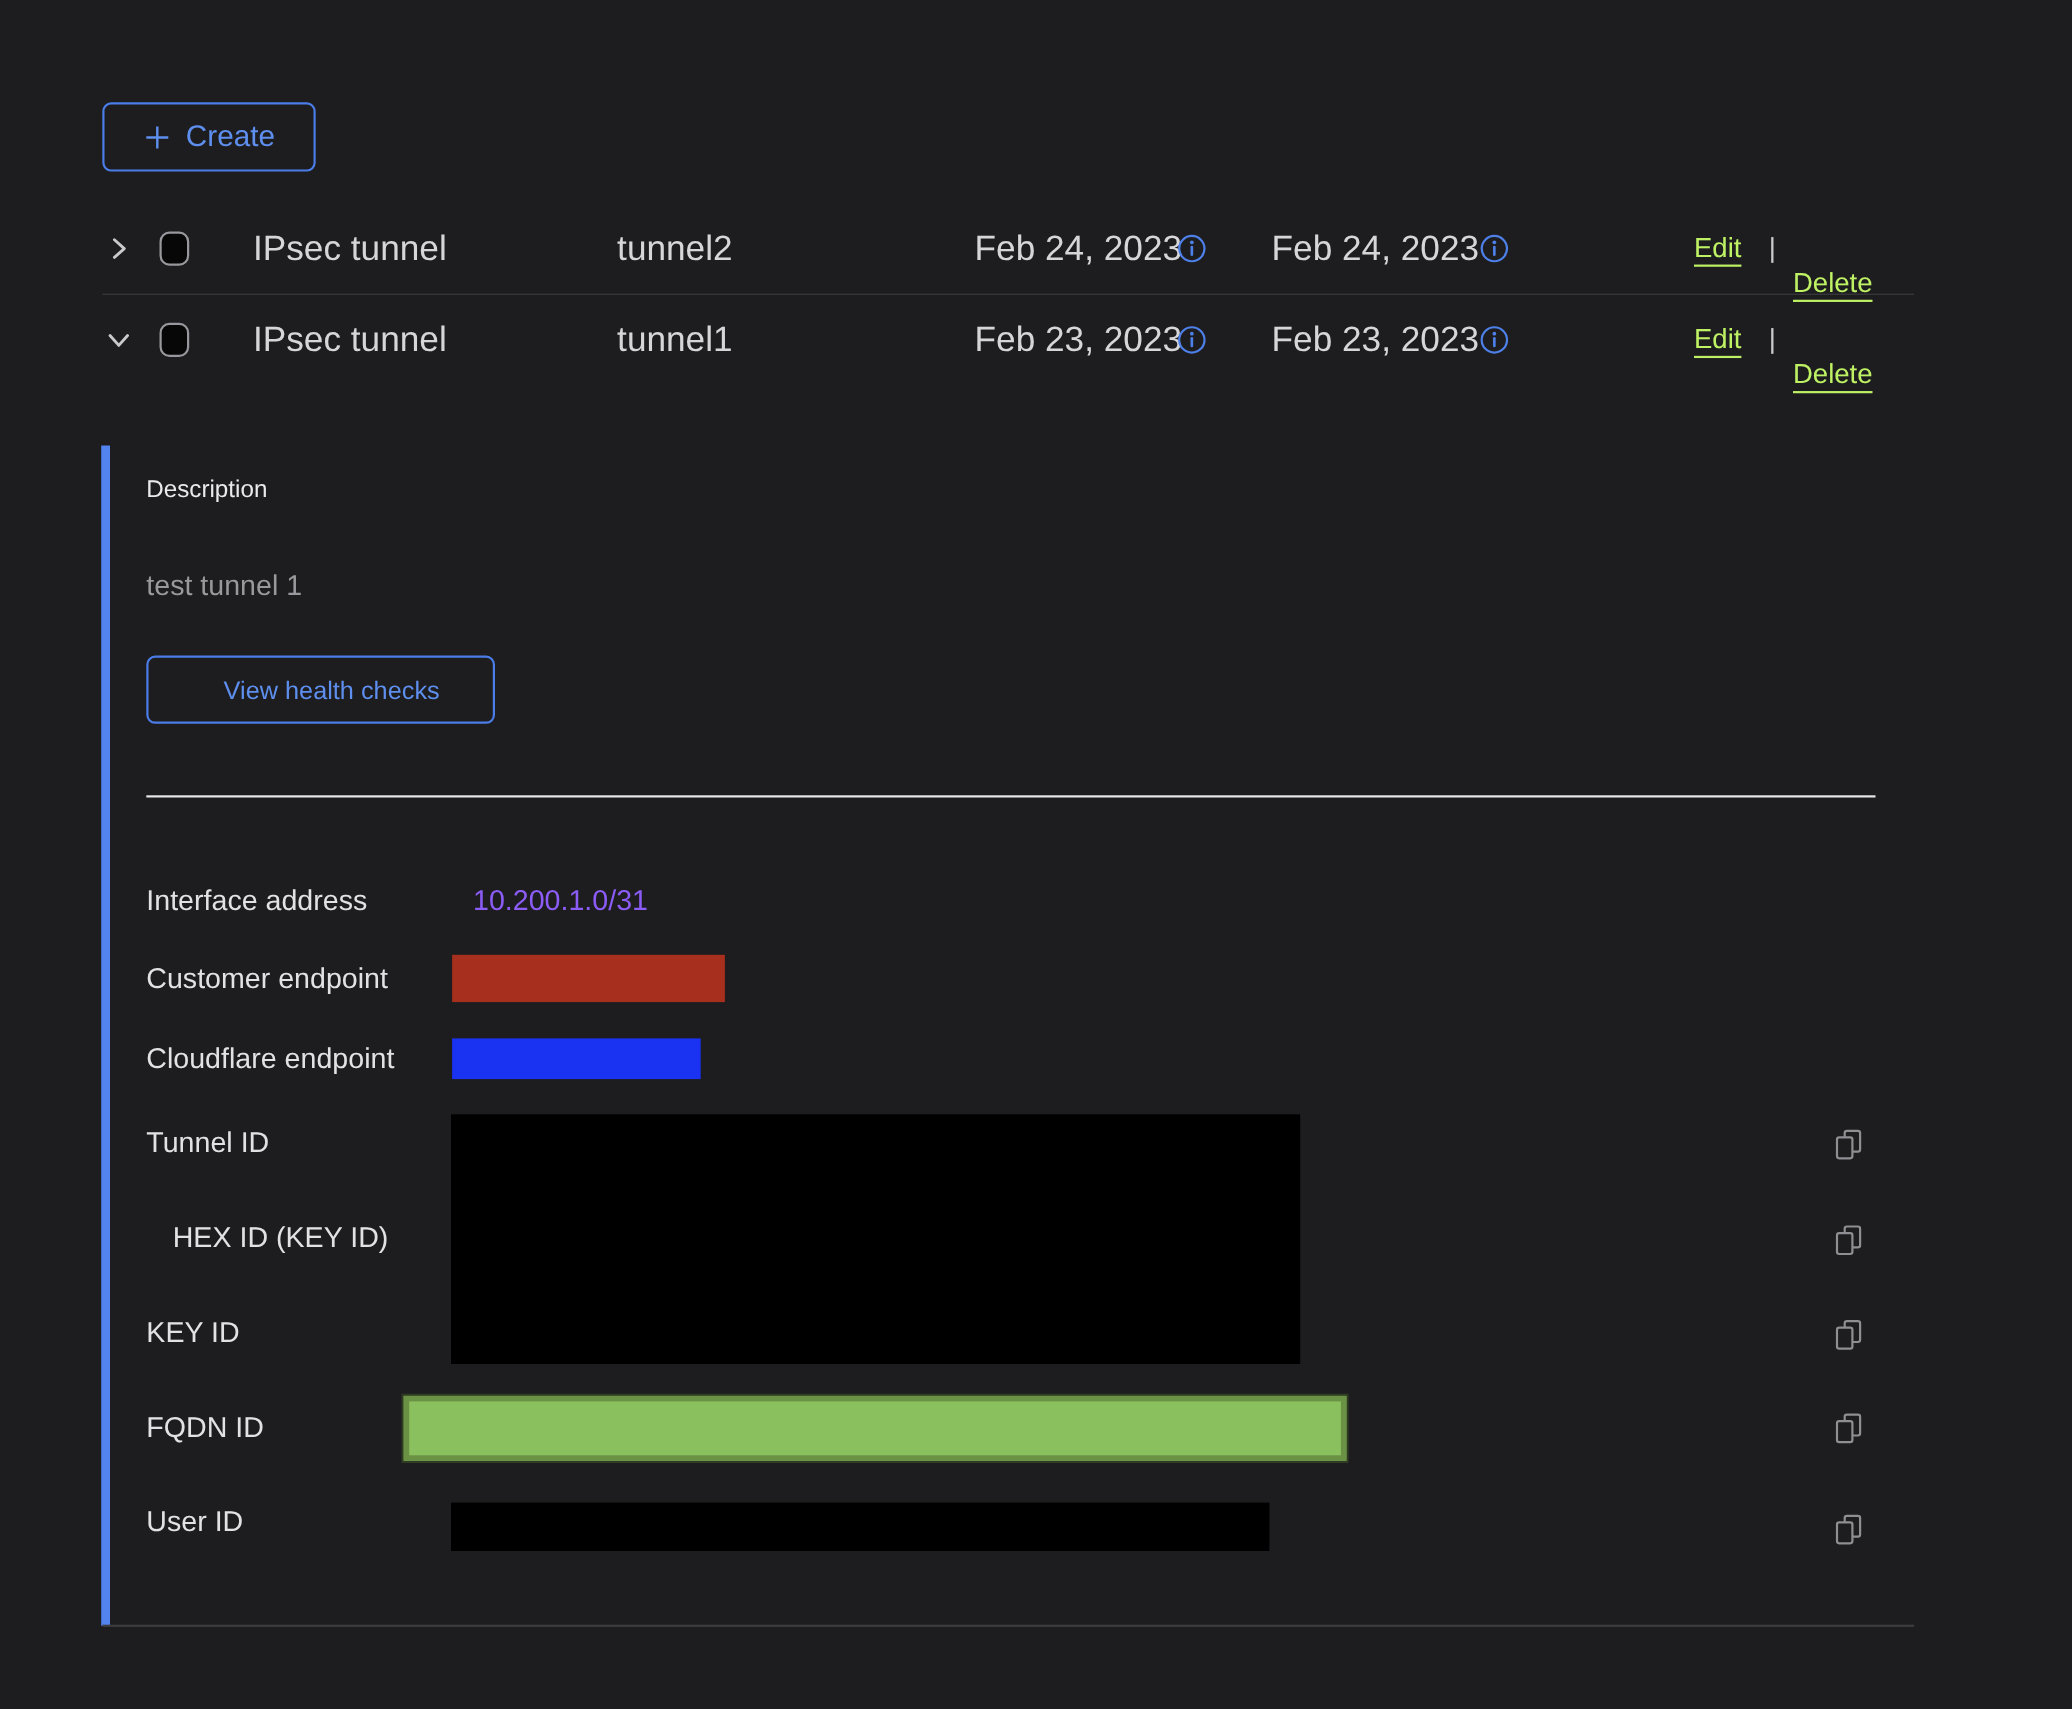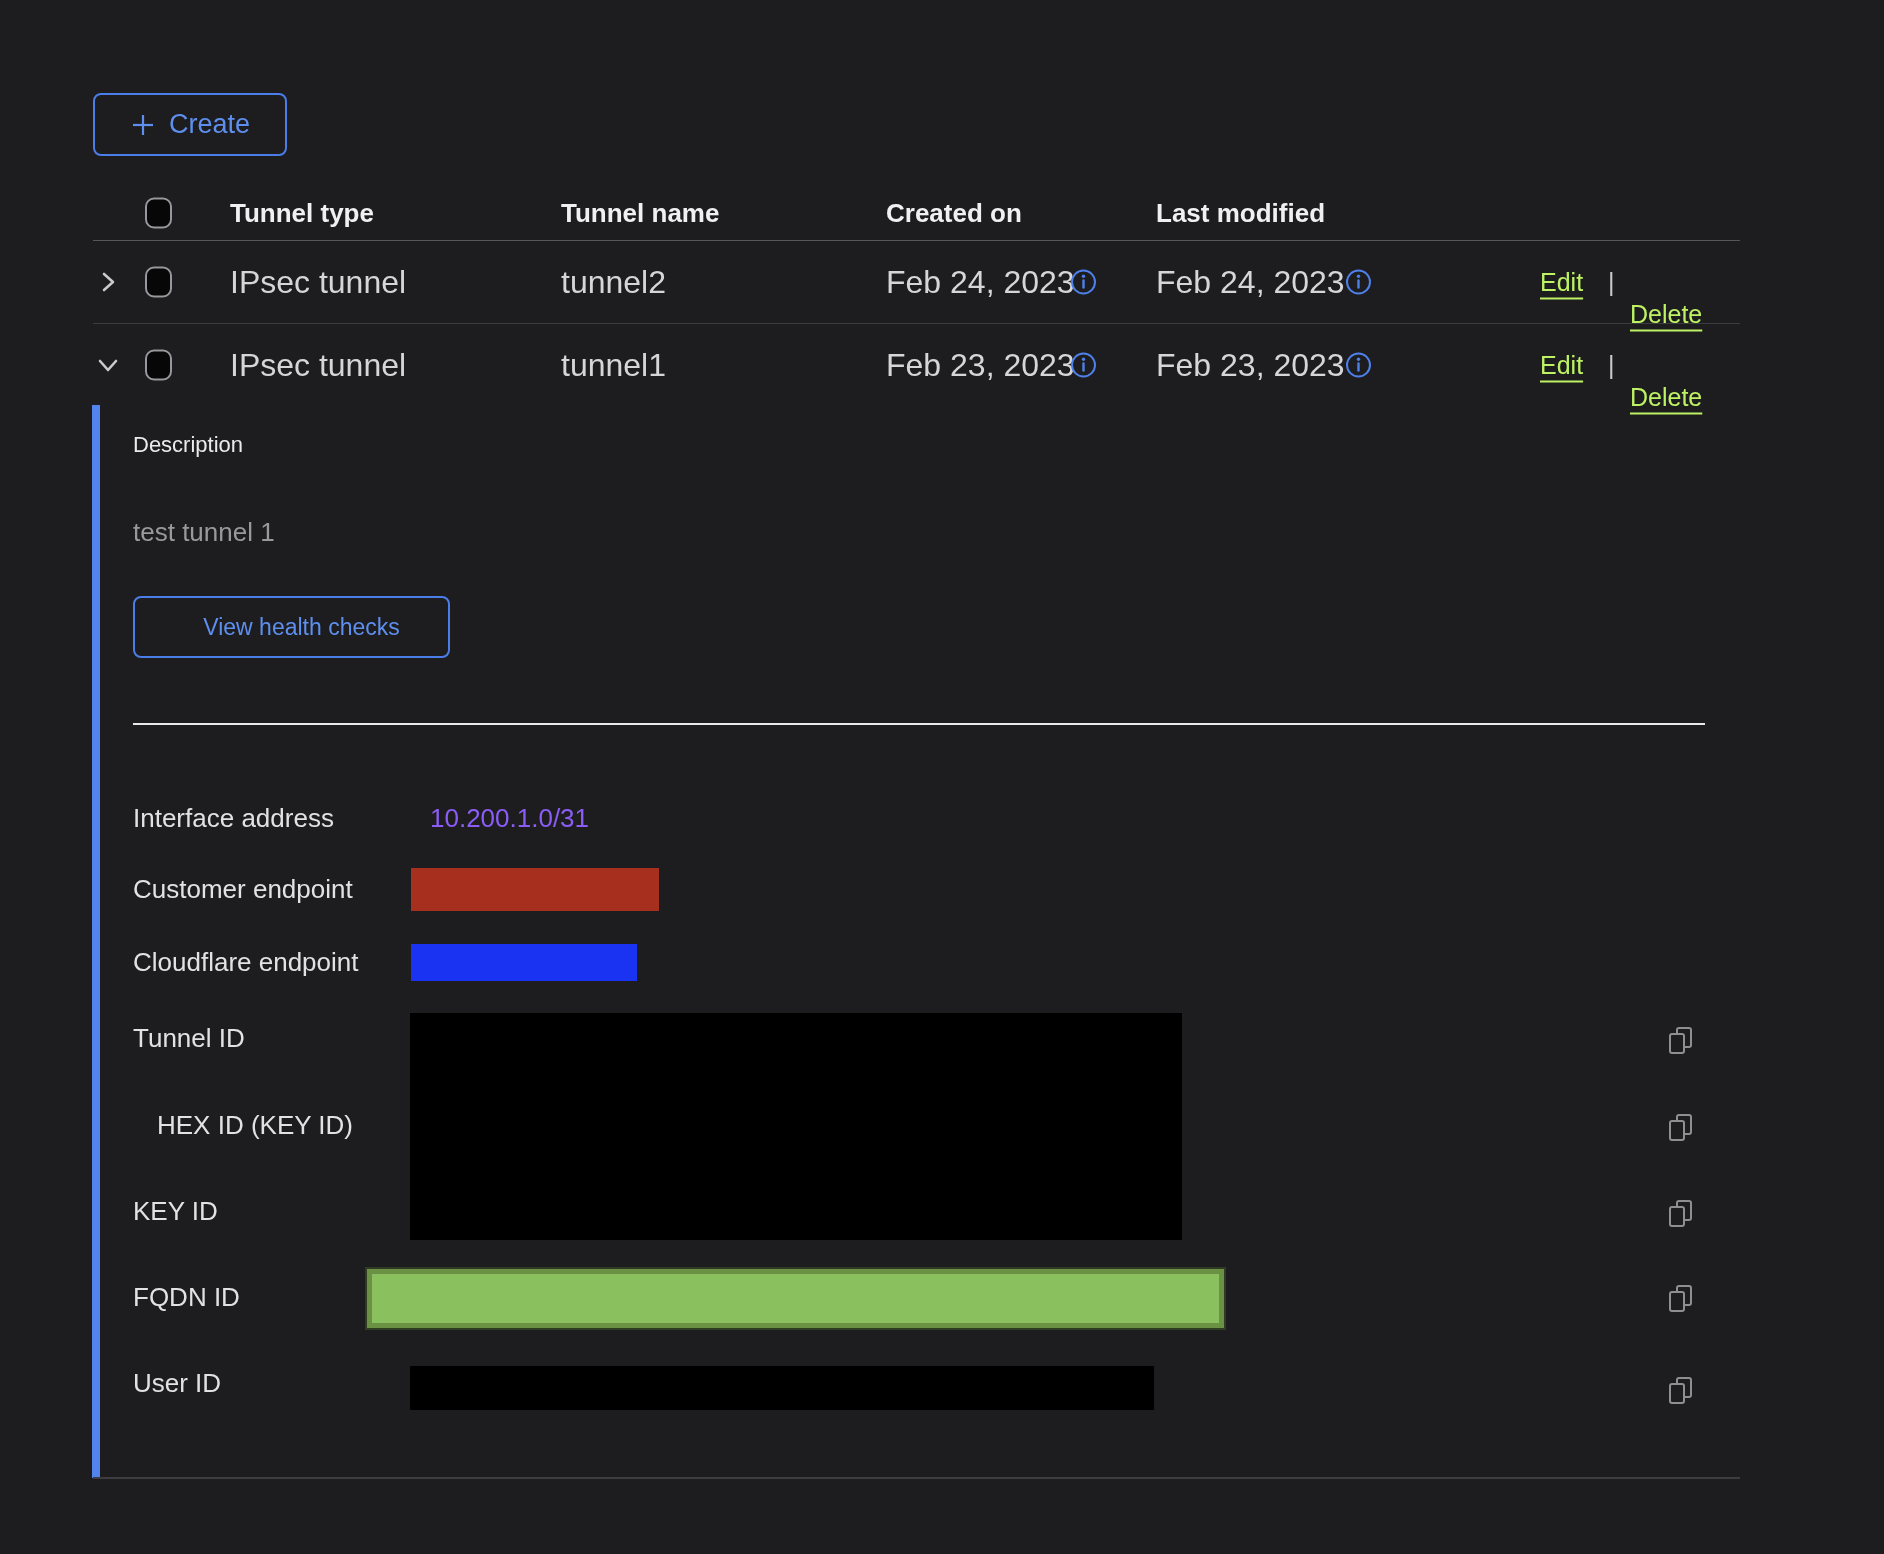--- a/index.html
+++ b/index.html
@@ -84,27 +84,20 @@
     <svg width="26" height="26" viewBox="0 0 26 26">
       <line x1="13" y1="3" x2="13" y2="23" stroke="#5e8fee" stroke-width="2.2"></line>
       <line x1="3" y1="13" x2="23" y2="13" stroke="#5e8fee" stroke-width="2.2"></line>
     </svg>
   </span>
   <span>Create</span>
 </button>
 
 <div class="abs table">
 
-  <div class="trow header">
-    <div class="cell c-chk chk"></div>
-    <div class="cell c-type hdr">Tunnel type</div>
-    <div class="cell c-name hdr">Tunnel name</div>
-    <div class="cell c-created hdr">Created on</div>
-    <div class="cell c-modified hdr">Last modified</div>
-  </div>
 
   <div class="trow r1">
     <span class="cell c-chev icon-btn">
       <svg width="26" height="26" viewBox="0 0 26 26">
         <polyline points="9,5 18,13 9,21" fill="none" stroke="#c9c9ce" stroke-width="2.6" stroke-linecap="round" stroke-linejoin="round"></polyline>
       </svg>
     </span>
     <div class="cell c-chk chk"></div>
     <div class="cell c-type body-txt">IPsec tunnel</div>
     <div class="cell c-name body-txt">tunnel2</div>

